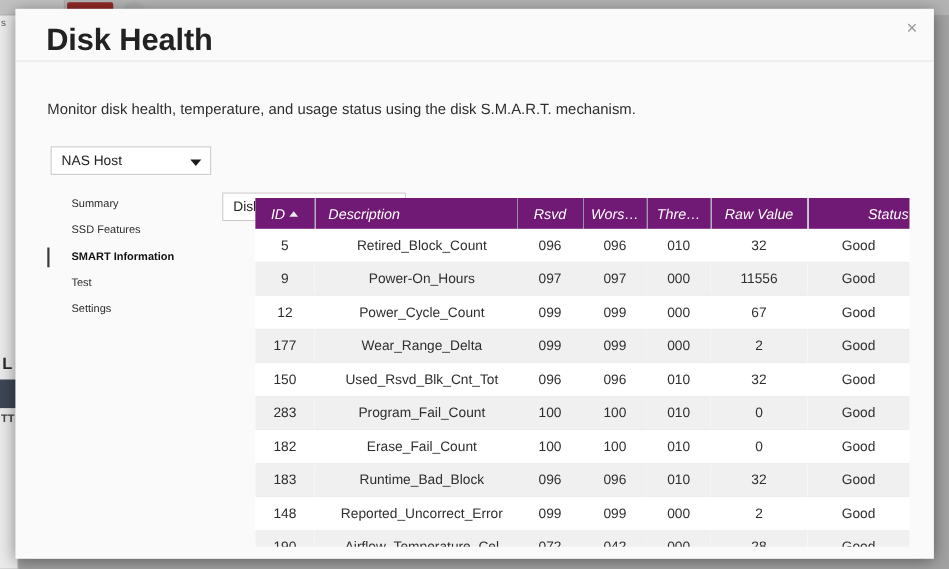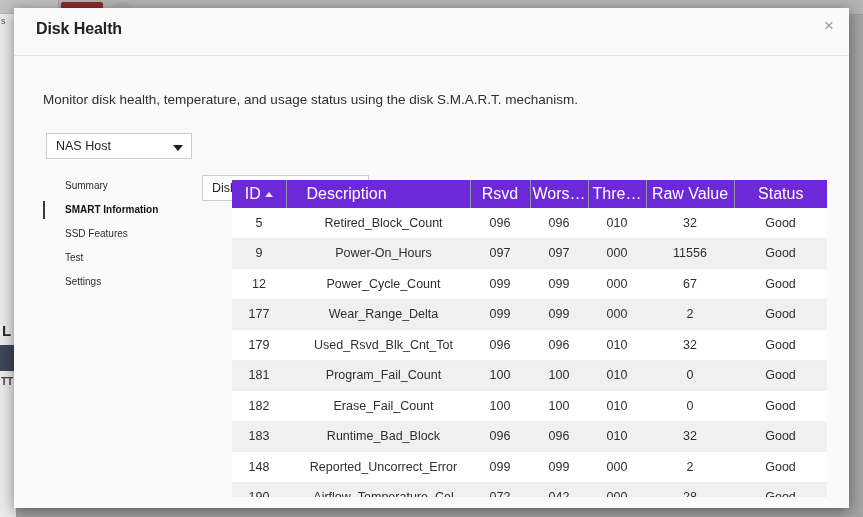--- a/index.html
+++ b/index.html
@@ -89,22 +89,22 @@
     background: #fafafa;
     box-shadow: 0 3px 14px rgba(0,0,0,0.45);
   }
   .modal-header {
     position: relative;
     height: 47px;
     border-bottom: 1px solid #e4e4e4;
   }
   .modal-title {
     position: absolute;
-    left: 22px; top: 12px;
-    font-size: 16px;
+    left: 28px; top: 12px;
+    font-size: 28px;
     font-weight: bold;
     color: #222222;
     letter-spacing: -0.1px;
   }
   .close-btn {
     position: absolute;
     right: 8px; top: 6px;
     width: 24px; height: 24px;
     line-height: 24px;
     text-align: center;
@@ -183,33 +183,34 @@
     overflow: hidden;
     background: #ffffff;
   }
   table.smart {
     border-collapse: collapse;
     width: 595px;
     table-layout: fixed;
     font-size: 12.5px;
   }
   table.smart thead th {
-    background: #6d28d9;
+    background: #701a75;
     color: #ffffff;
     font-weight: normal;
-    font-size: 16px;
+    font-size: 13px;
     height: 26px;
     text-align: center;
     border-right: 1px solid #8f96a1;
     position: relative;
     overflow: hidden;
     white-space: nowrap;
-  }
-  table.smart thead th:last-child { border-right: none; }
-  table.smart thead th.left { text-align: left; padding-left: 20px; }
+    font-style: italic;
+  }
+  table.smart thead th:last-child { border-right: none; text-align: right; }
+  table.smart thead th.left { text-align: left; padding-left: 12px; }
   .sort-arrow {
     display: inline-block;
     margin-left: 4px;
     width: 0; height: 0;
     border-left: 4px solid transparent;
     border-right: 4px solid transparent;
     border-bottom: 5px solid #e9eaec;
     vertical-align: 2px;
   }
   table.smart tbody td {
@@ -266,25 +267,25 @@
   </div>
   <div class="select" id="select-disk">
     <span class="select-label">Disk 1</span>
     <span class="caret"></span>
   </div>
 
   <div id="sidebar">
     <div class="nav-item">
       <span>Summary</span>
     </div>
+    <div class="nav-item">
+      <span>SSD Features</span>
+    </div>
     <div class="nav-item active">
       <span>SMART Information</span>
-    </div>
-    <div class="nav-item">
-      <span>SSD Features</span>
     </div>
     <div class="nav-item">
       <span>Test</span>
     </div>
     <div class="nav-item">
       <span>Settings</span>
     </div>
   </div>
 
   <div id="table-wrap">
@@ -340,30 +341,30 @@
           <tr>
             <td>177</td>
             <td class="desc">Wear_Range_Delta</td>
             <td>099</td>
             <td>099</td>
             <td>000</td>
             <td>2</td>
             <td class="status-good">Good</td>
           </tr>
           <tr>
-            <td>179</td>
+            <td>150</td>
             <td class="desc">Used_Rsvd_Blk_Cnt_Tot</td>
             <td>096</td>
             <td>096</td>
             <td>010</td>
             <td>32</td>
             <td class="status-good">Good</td>
           </tr>
           <tr>
-            <td>181</td>
+            <td>283</td>
             <td class="desc">Program_Fail_Count</td>
             <td>100</td>
             <td>100</td>
             <td>010</td>
             <td>0</td>
             <td class="status-good">Good</td>
           </tr>
           <tr>
             <td>182</td>
             <td class="desc">Erase_Fail_Count</td>

